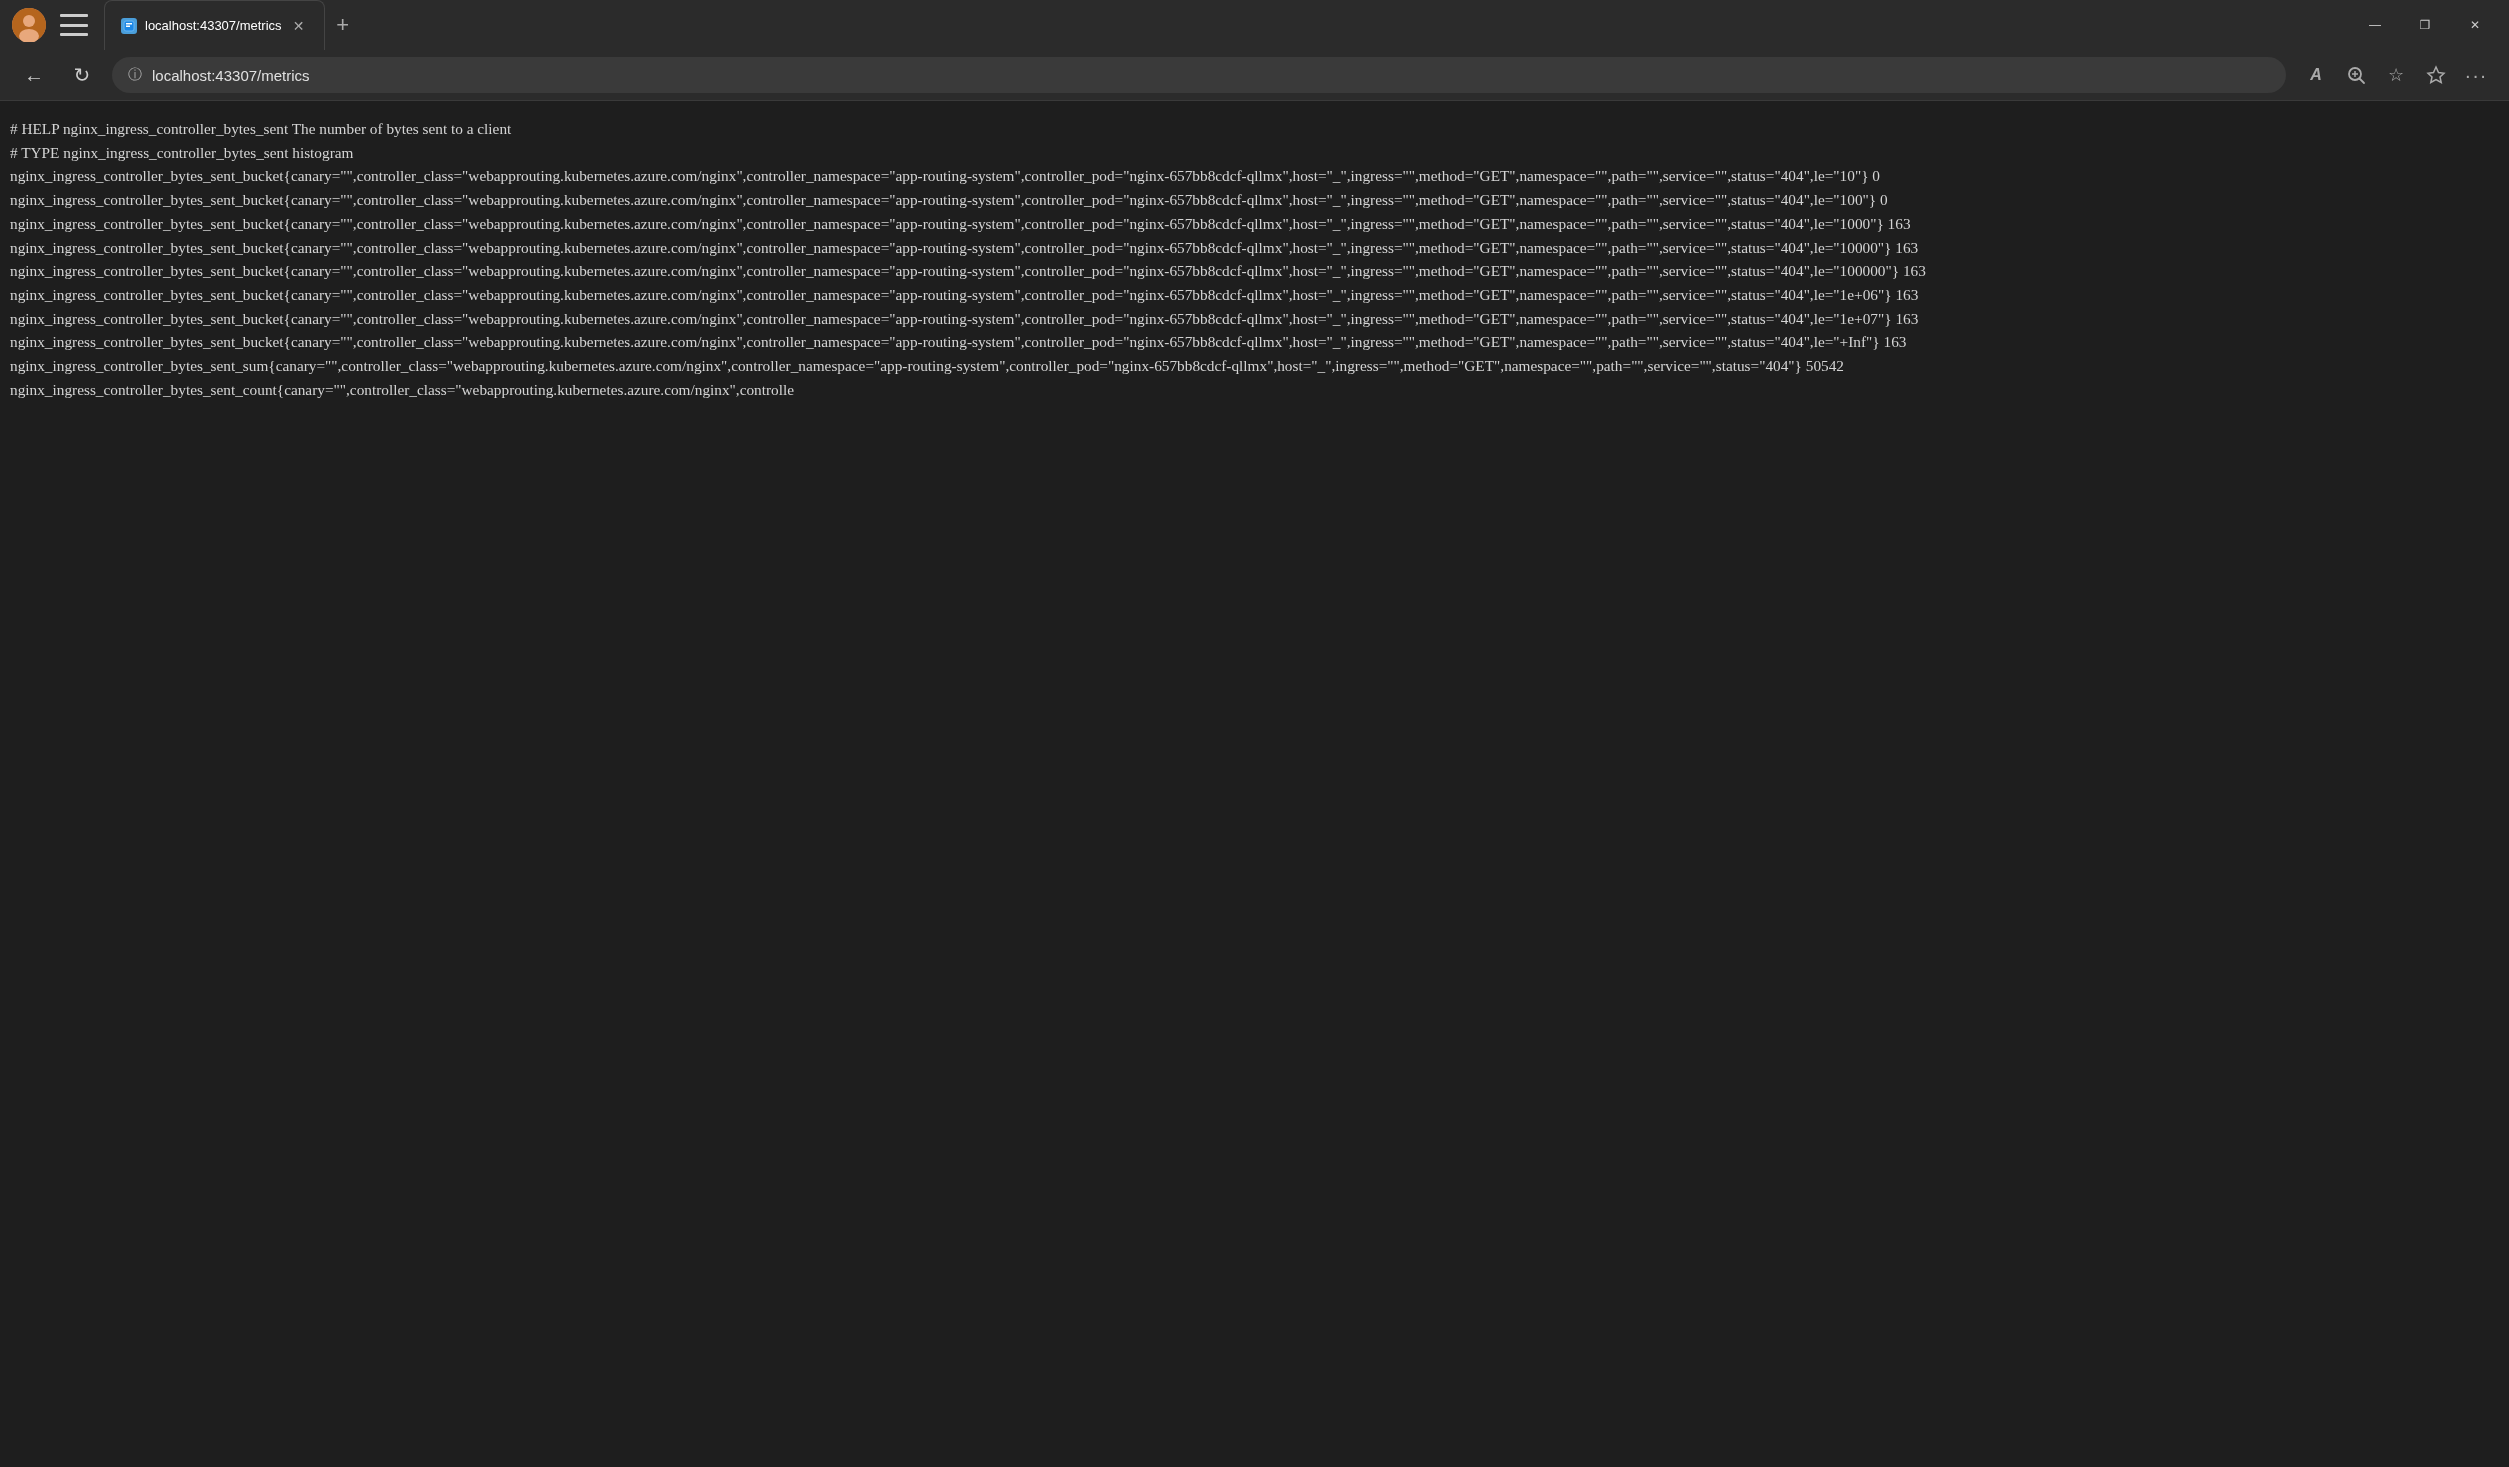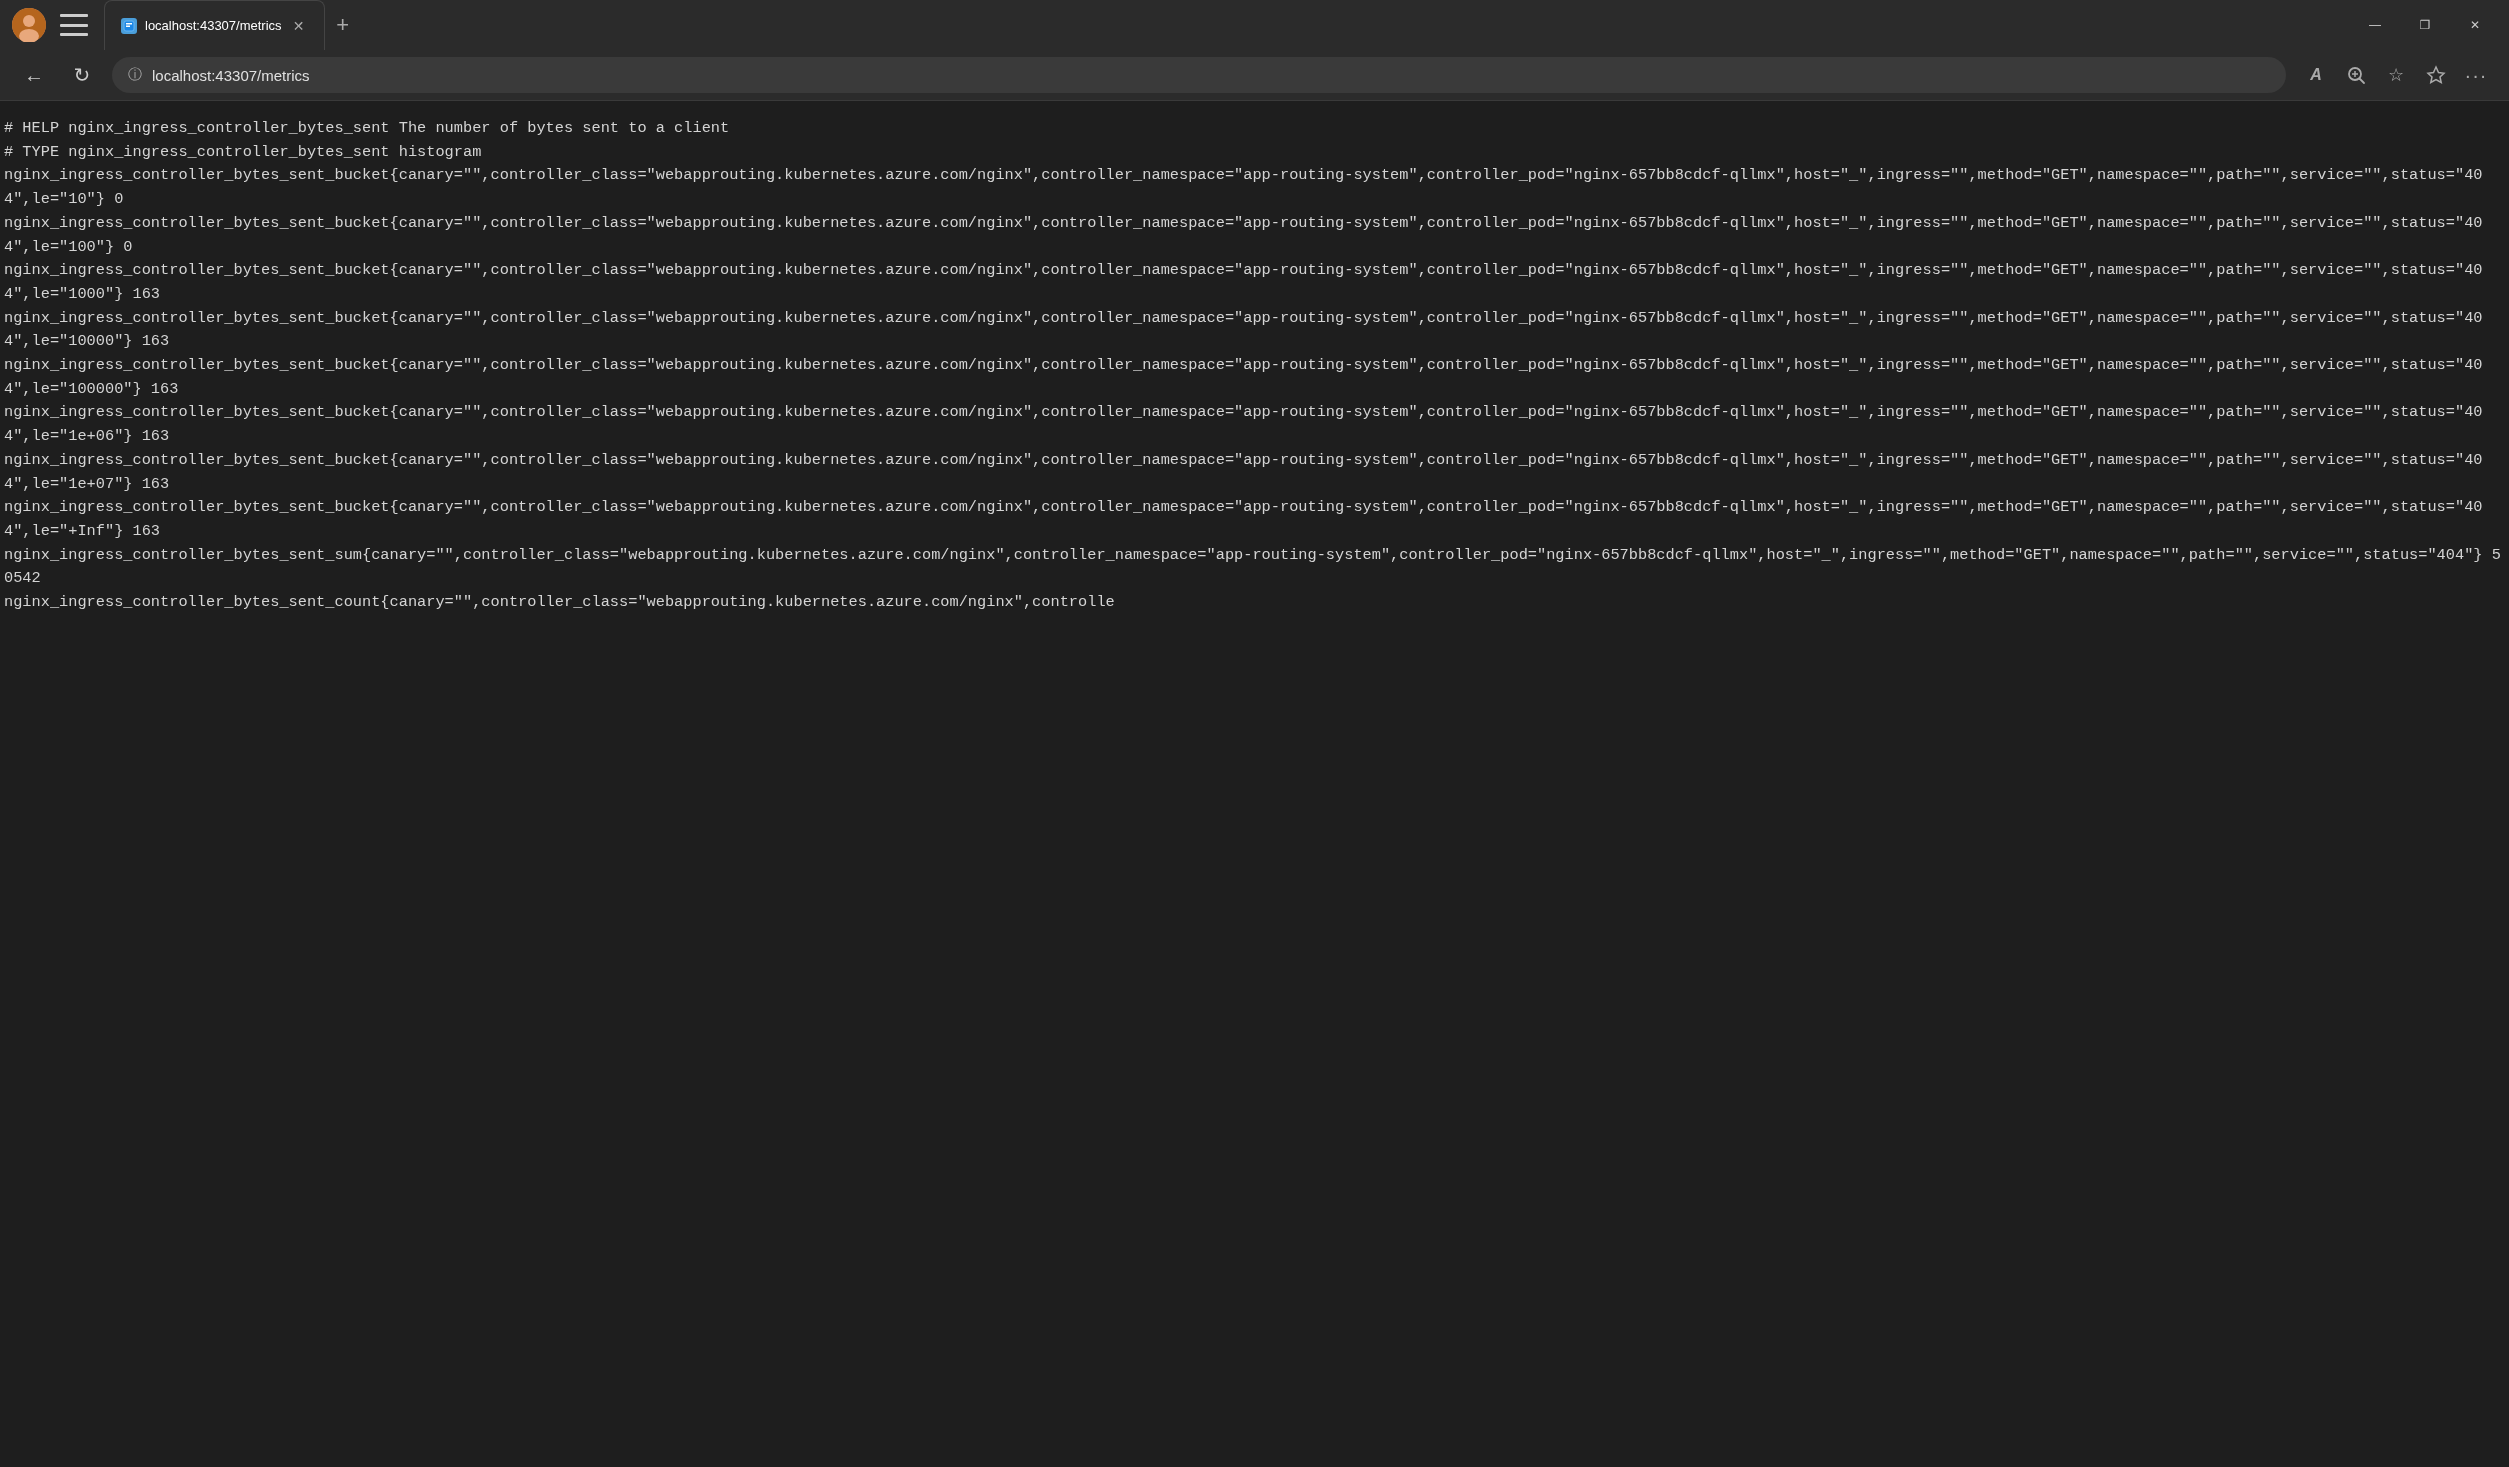--- a/index.html
+++ b/index.html
@@ -203,24 +203,24 @@
 
     .dots-menu {
       font-size: 20px;
       letter-spacing: 1px;
     }
 
     
     .content {
       background: #1e1e1e;
       color: #d4d4d4;
-      font-family: Liberation Mono, monospace;
+      font-family: Liberation Serif, serif;
       font-size: 15.3px;
       line-height: 1.55;
-      padding: 16px 4px;
+      padding: 16px 10px;
       height: calc(1467px - 50px - 51px);
       overflow-y: scroll;
       overflow-x: hidden;
       white-space: pre-wrap;
       word-break: break-all;
     }
 
     
     .content::-webkit-scrollbar {
       width: 14px;

